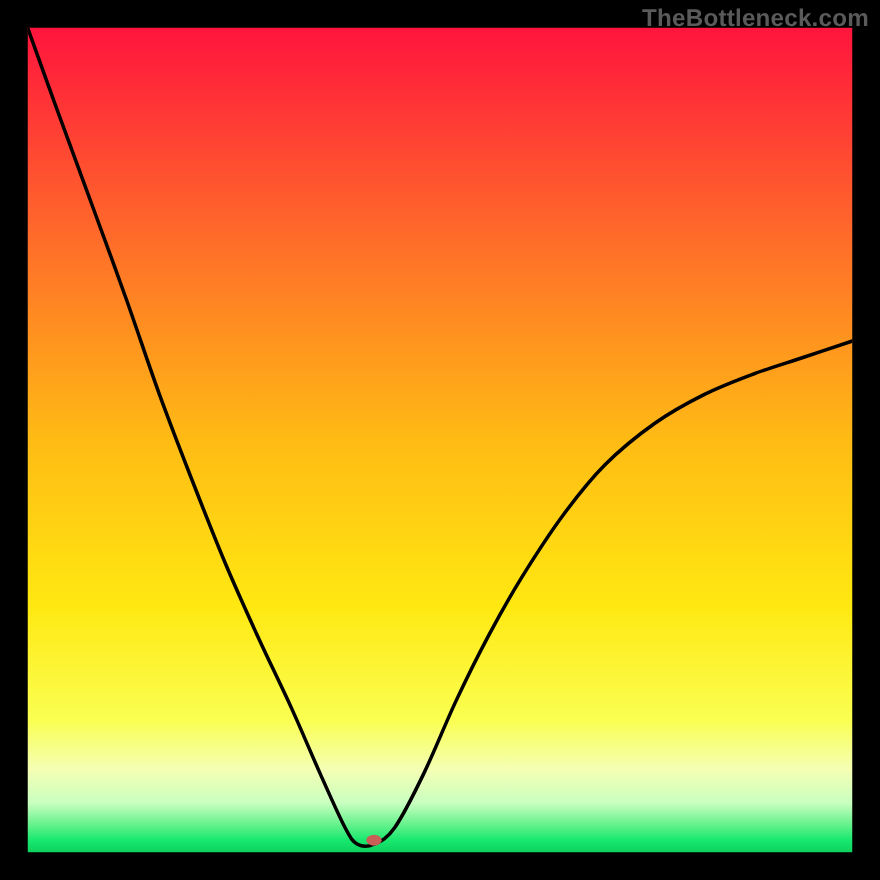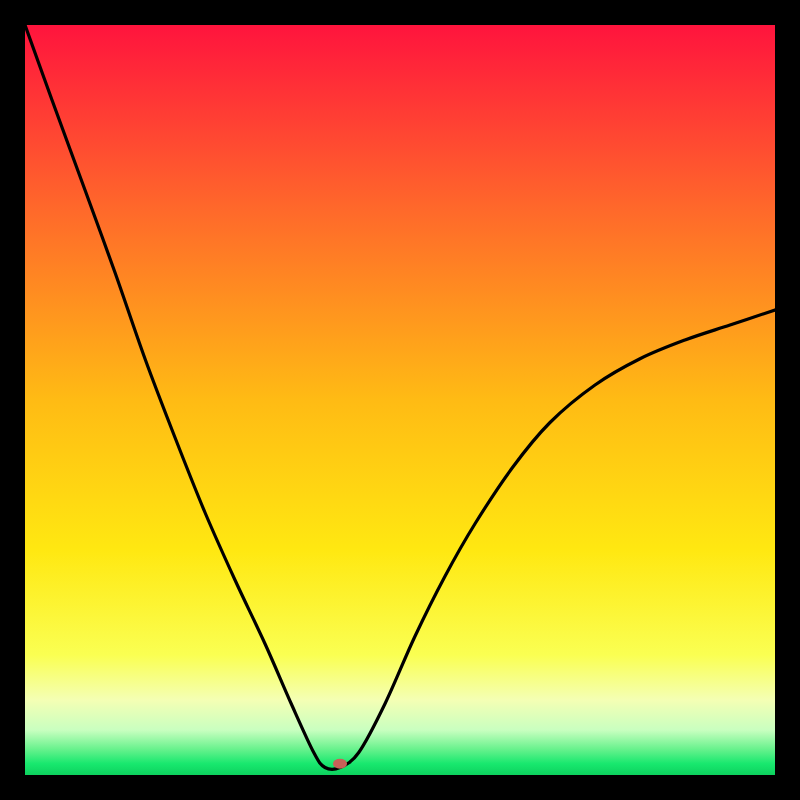--- a/index.html
+++ b/index.html
@@ -37,20 +37,21 @@
   svg {
     display: block;
     width: 100%;
     height: 100%;
   }
 </style>
 </head>
 <body>
 
 <div class="frame">
+  <div class="watermark">TheBottleneck.com</div>
 
   <div class="plot-wrap">
     <svg id="chart-svg" viewBox="0 0 750 750" preserveAspectRatio="none">
       <defs>
         <linearGradient id="bg-grad" x1="0" y1="0" x2="0" y2="1">
             <stop offset="0.00%" stop-color="#ff143d"></stop>
             <stop offset="25.00%" stop-color="#ff6a2a"></stop>
             <stop offset="50.00%" stop-color="#ffbb14"></stop>
             <stop offset="70.00%" stop-color="#ffe811"></stop>
             <stop offset="84.00%" stop-color="#faff52"></stop>

